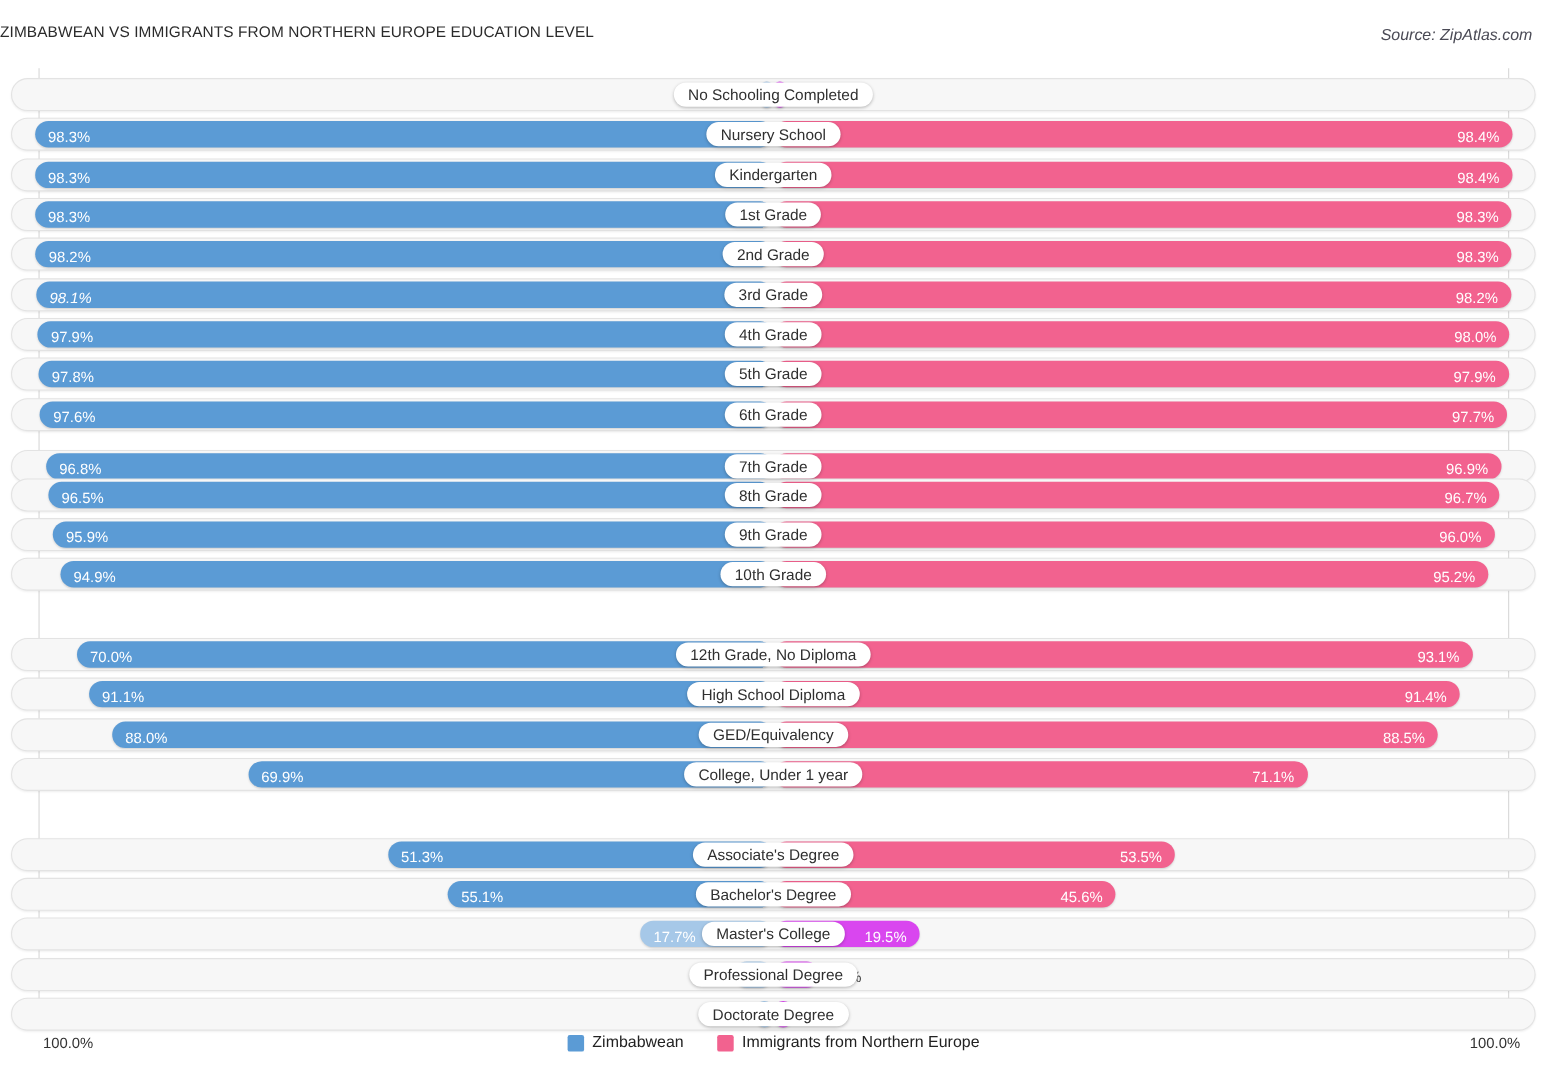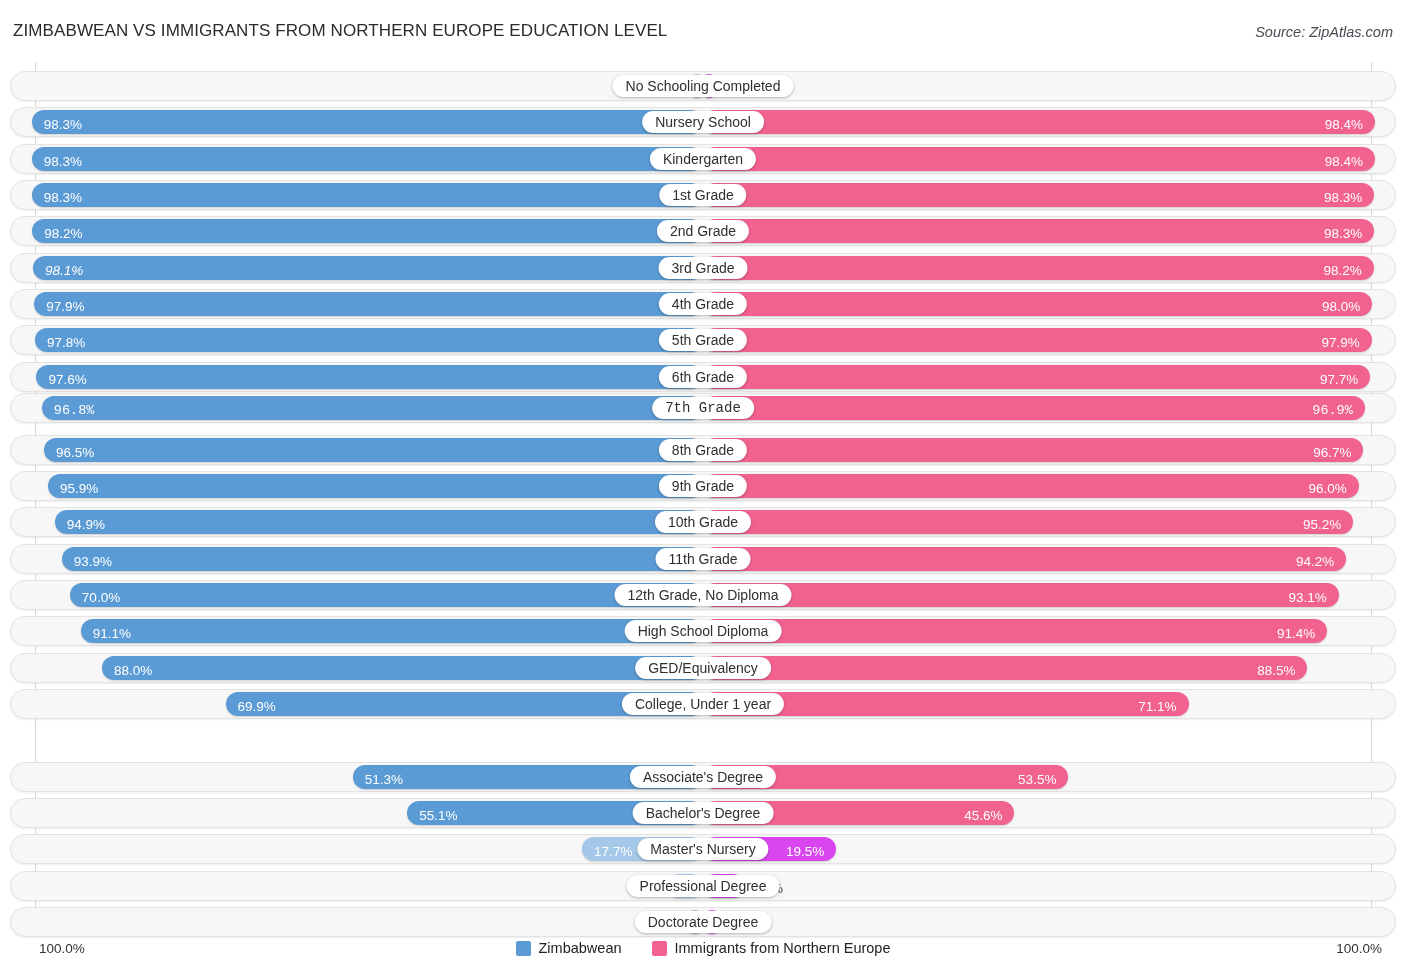--- a/index.html
+++ b/index.html
@@ -6,22 +6,22 @@
     margin: 0; padding: 0;
     width: 1406px; height: 975px;
     background: #ffffff;
     font-family: "Liberation Sans", sans-serif;
     overflow: hidden;
   }
   #root { position: relative; width: 1406px; height: 975px; }
 
   
   .title {
-    position: absolute; left: 13px; top: 21px;
-    font-size: 17px; color: #2b2b2b; letter-spacing: 0.1px;
+    position: absolute; left: 0; top: 21px;
+    font-size: 14px; color: #2b2b2b; letter-spacing: 0.1px;
     white-space: nowrap;
   }
   .source {
     position: absolute; right: 13px; top: 24px;
     font-size: 14.5px; color: #4a4a55; font-style: italic;
     white-space: nowrap;
   }
 
   
   .plot {
@@ -212,21 +212,21 @@
         <div class="center">
           <div class="bar left strong" style="width: 666.608px;">
             <span class="val inL" style="right: auto; left: 12px; margin-right: 0px;">97.6%</span>
           </div>
           <div class="bar right strong" style="width: 667.291px;">
             <span class="val inR" style="left: auto; right: 12px; margin-left: 0px; width: auto;">97.7%</span>
           </div>
         </div>
         <div class="pill">6th Grade</div>
       </div>
-      <div class="row" style="top: 331px; font-family: Liberation Mono, monospace;">
+      <div class="row" style="top: 347px;">
         <div class="track"></div>
         <div class="center">
           <div class="bar left strong" style="width: 661.144px;">
             <span class="val inL" style="right: auto; left: 12px; margin-right: 0px;">96.8%</span>
           </div>
           <div class="bar right strong" style="width: 661.827px;">
             <span class="val inR" style="left: auto; right: 12px; margin-left: 0px; width: auto;">96.9%</span>
           </div>
         </div>
         <div class="pill">7th Grade</div>
@@ -260,32 +260,20 @@
         <div class="center">
           <div class="bar left strong" style="width: 648.167px;">
             <span class="val inL" style="right: auto; left: 12px; margin-right: 0px;">94.9%</span>
           </div>
           <div class="bar right strong" style="width: 650.216px;">
             <span class="val inR" style="left: auto; right: 12px; margin-left: 0px; width: auto;">95.2%</span>
           </div>
         </div>
         <div class="pill">10th Grade</div>
       </div>
-      <div class="row" style="top: 481.55px;">
-        <div class="track"></div>
-        <div class="center">
-          <div class="bar left strong" style="width: 641.337px;">
-            <span class="val inL" style="right: auto; left: 12px; margin-right: 0px;">93.9%</span>
-          </div>
-          <div class="bar right strong" style="width: 643.386px;">
-            <span class="val inR" style="left: auto; right: 12px; margin-left: 0px; width: auto;">94.2%</span>
-          </div>
-        </div>
-        <div class="pill">11th Grade</div>
-      </div>
       <div class="row" style="top: 517.9px;">
         <div class="track"></div>
         <div class="center">
           <div class="bar left strong" style="width: 633.141px;">
             <span class="val inL" style="right: auto; left: 12px; margin-right: 0px;">70.0%</span>
           </div>
           <div class="bar right strong" style="width: 635.873px;">
             <span class="val inR" style="left: auto; right: 12px; margin-left: 0px; width: auto;">93.1%</span>
           </div>
         </div>
@@ -354,21 +342,21 @@
       <div class="row" style="top: 772.35px;">
         <div class="track"></div>
         <div class="center">
           <div class="bar left soft" style="width: 120.891px;">
             <span class="val inL" style="right: auto; left: 12px; margin-right: 0px;">17.7%</span>
           </div>
           <div class="bar right soft" style="width: 133.185px;">
             <span class="val inR" style="left: auto; right: 12px; margin-left: 0px; width: auto;">19.5%</span>
           </div>
         </div>
-        <div class="pill">Master's Nursery</div>
+        <div class="pill">Master's College</div>
       </div>
       <div class="row" style="top: 808.7px;">
         <div class="track"></div>
         <div class="center">
           <div class="bar left soft" style="width: 35.516px;">
             <span class="val outL">5.2%</span>
           </div>
           <div class="bar right soft" style="width: 42.346px;">
             <span class="val outR">6.2%</span>
           </div>

